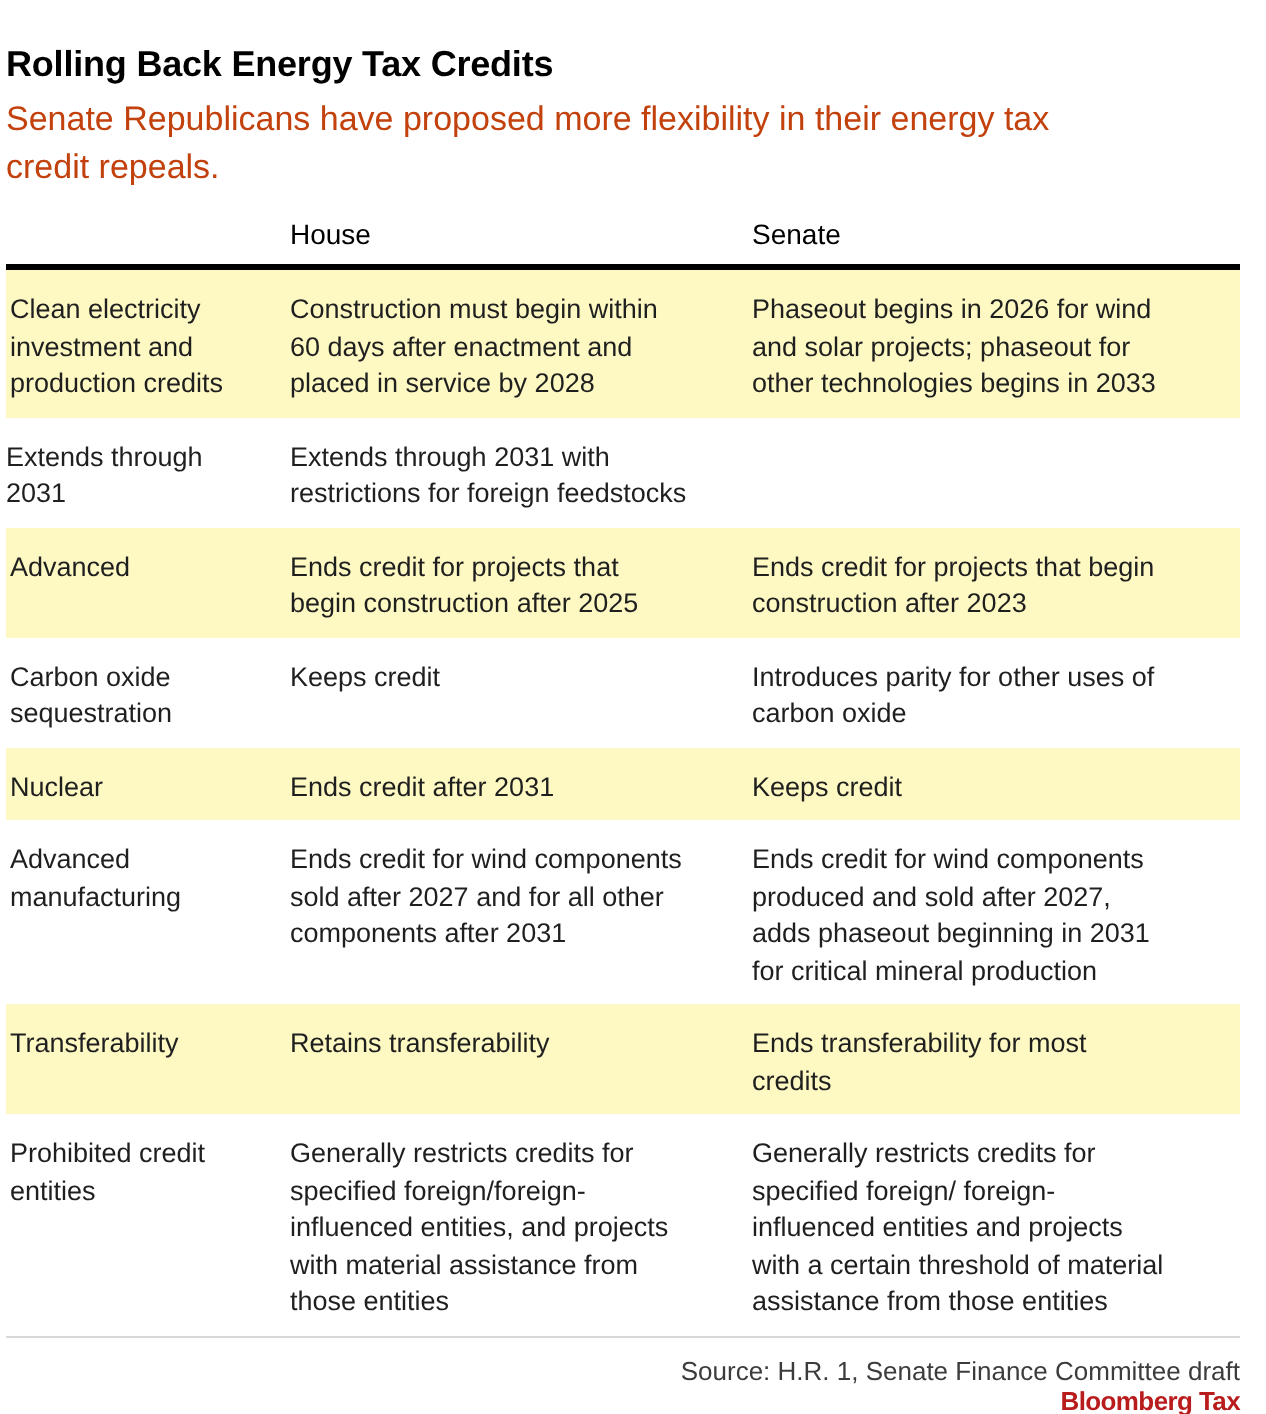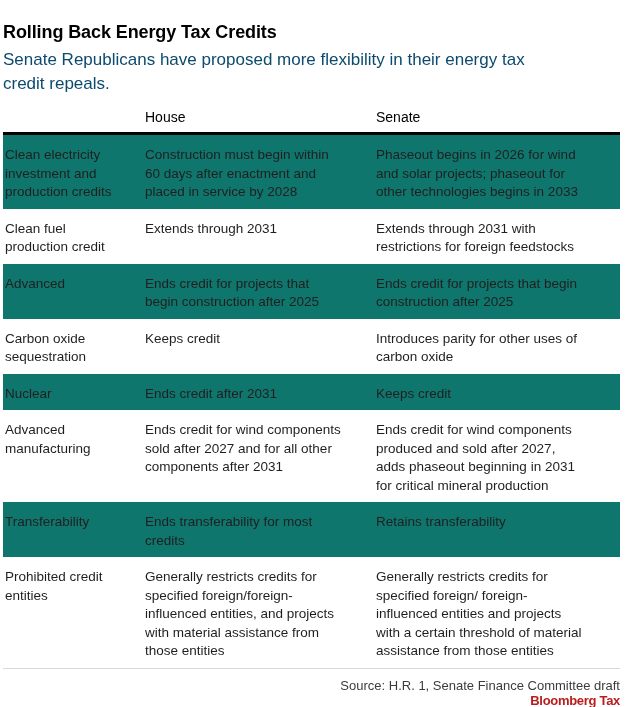--- a/index.html
+++ b/index.html
@@ -17,39 +17,39 @@
   }
   .title {
     margin: 0 0 5px 0;
     font-size: 18px; line-height: 22px;
     font-weight: bold; color: #000;
     letter-spacing: -0.1px;
   }
   .subtitle {
     margin: 0;
     font-size: 17px; line-height: 24px;
-    color: #0c4a6e;
+    color: #c2410c;
     white-space: pre-line;
   }
   .thead {
     display: grid;
     grid-template-columns: 142px 231px 233px;
     margin-top: 13px;
     padding-bottom: 7px;
     border-bottom: 3px solid #000;
   }
   .thead .hcell {
     font-size: 14px; font-weight: normal; color: #000;
   }
   .row {
     display: grid;
     grid-template-columns: 142px 231px 233px;
     padding: 11px 0 7px 0;
   }
-  .row.shaded { background: #0f766e; }
+  .row.shaded { background: #fef9c3; }
   .cell {
     font-size: 13.5px; line-height: 18.5px;
     color: #1f1f1f;
     white-space: pre-line;
     padding-right: 12px;
   }
   .cell.c1 { padding-left: 2px; padding-right: 10px; }
   .footer {
     border-top: 1px solid #d8d8d8;
     padding-top: 9px;
@@ -89,33 +89,31 @@
 production credits</div>
       <div class="cell">Construction must begin within
 60 days after enactment and
 placed in service by 2028</div>
       <div class="cell">Phaseout begins in 2026 for wind
 and solar projects; phaseout for
 other technologies begins in 2033</div>
     </div>
 
     <div class="row">
-      <div class="cell c1">Clean fuel
-production credit</div>
       <div class="cell">Extends through 2031</div>
       <div class="cell">Extends through 2031 with
 restrictions for foreign feedstocks</div>
     </div>
 
     <div class="row shaded">
       <div class="cell c1">Advanced</div>
       <div class="cell">Ends credit for projects that
 begin construction after 2025</div>
       <div class="cell">Ends credit for projects that begin
-construction after 2025</div>
+construction after 2023</div>
     </div>
 
     <div class="row">
       <div class="cell c1">Carbon oxide
 sequestration</div>
       <div class="cell">Keeps credit</div>
       <div class="cell">Introduces parity for other uses of
 carbon oxide</div>
     </div>
 
@@ -132,23 +130,23 @@
 sold after 2027 and for all other
 components after 2031</div>
       <div class="cell">Ends credit for wind components
 produced and sold after 2027,
 adds phaseout beginning in 2031
 for critical mineral production</div>
     </div>
 
     <div class="row shaded">
       <div class="cell c1">Transferability</div>
+      <div class="cell">Retains transferability</div>
       <div class="cell">Ends transferability for most
 credits</div>
-      <div class="cell">Retains transferability</div>
     </div>
 
     <div class="row">
       <div class="cell c1">Prohibited credit
 entities</div>
       <div class="cell">Generally restricts credits for
 specified foreign/foreign-
 influenced entities, and projects
 with material assistance from
 those entities</div>

